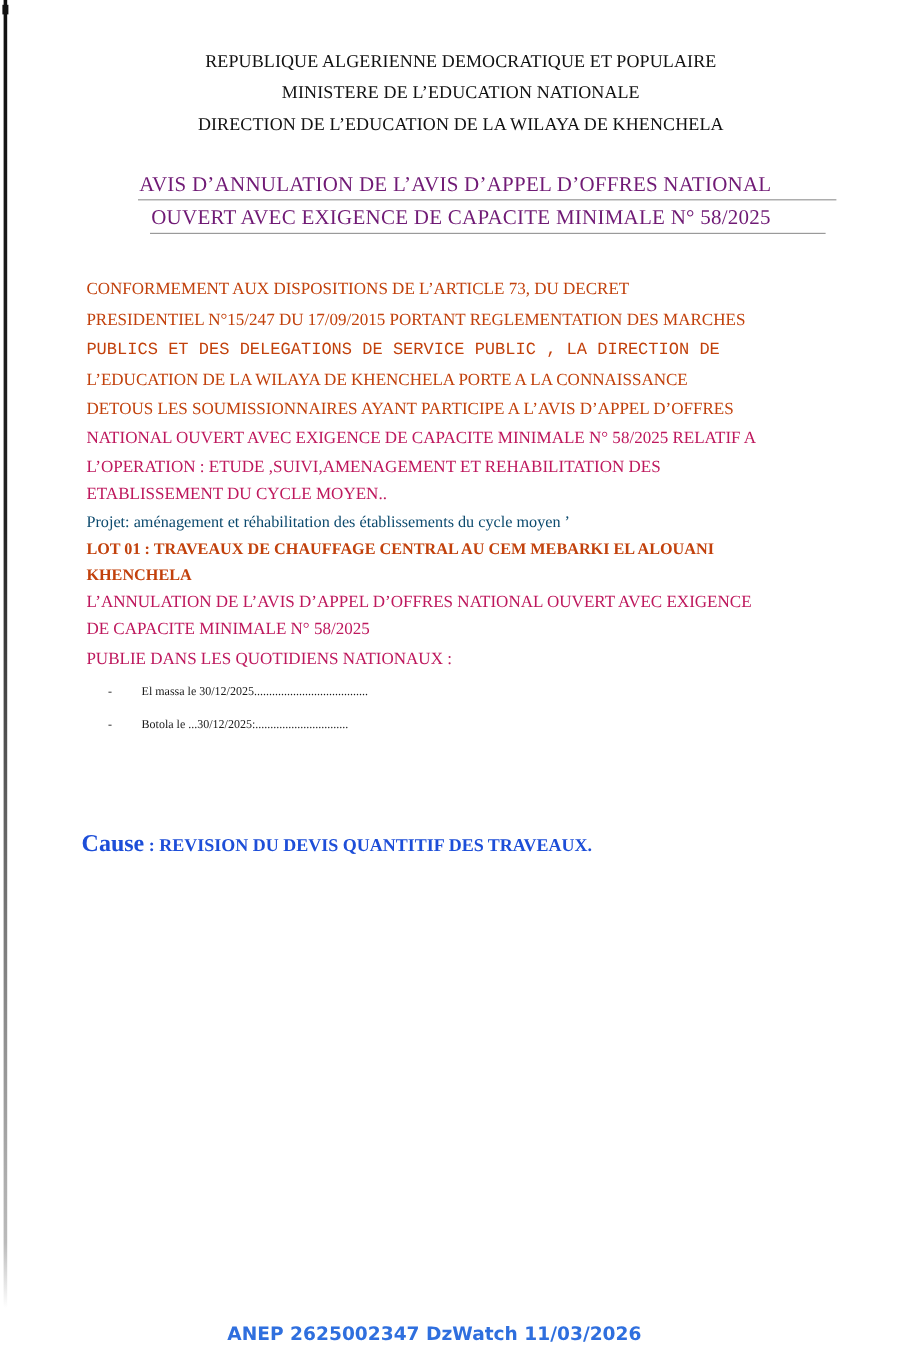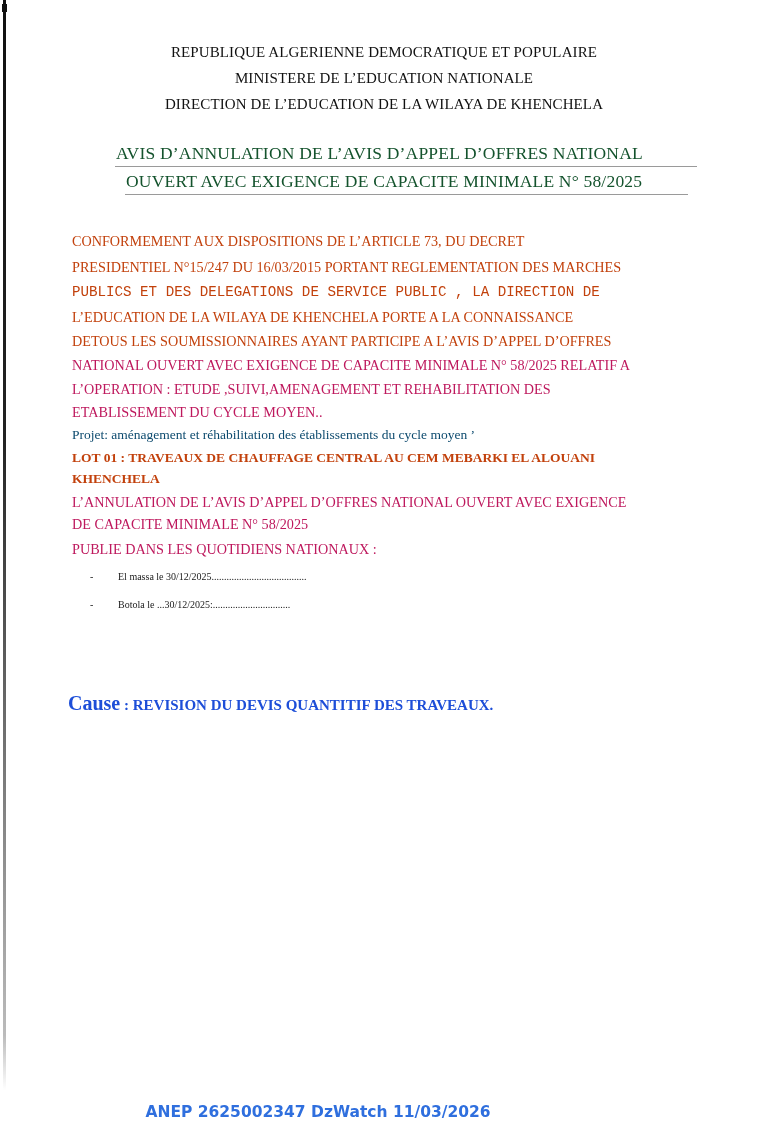--- a/index.html
+++ b/index.html
@@ -25,21 +25,21 @@
       position: absolute;
       left: 0; width: 768px;
       text-align: center;
       font-size: 15px;
       color: #111;
       letter-spacing: 0.1px;
     }
     .title-line {
       position: absolute;
       font-size: 17.5px;
-      color: #14532d;
+      color: #701a75;
       letter-spacing: 0.2px;
       white-space: nowrap;
     }
     .underline {
       position: absolute;
       height: 1px;
       background: #9a9a9a;
     }
     .body-line {
       position: absolute;
@@ -72,39 +72,40 @@
     .cause .text { font-size: 15px; font-weight: bold; }
     .footer {
       position: absolute;
       left: 0; width: 636px;
       top: 1103px;
       text-align: center;
       font-family: "DejaVu Sans", sans-serif;
       font-weight: bold;
       font-size: 15.5px;
       color: #2f6fde;
+      padding-left: 44px;
     }
   </style>
 </head>
 <body>
 
 <div class="left-edge"></div>
 <div class="left-edge-cap"></div>
 
 <div class="header-line" style="top:44px;">REPUBLIQUE ALGERIENNE DEMOCRATIQUE ET POPULAIRE</div>
 <div class="header-line" style="top:70px;">MINISTERE DE L’EDUCATION NATIONALE</div>
 <div class="header-line" style="top:96px;">DIRECTION DE L’EDUCATION DE LA WILAYA DE KHENCHELA</div>
 
 <div class="title-line" style="left:116px; top:143px;">AVIS D’ANNULATION DE L’AVIS D’APPEL D’OFFRES NATIONAL</div>
 <div class="underline" style="left:115px; top:166px; width:582px;"></div>
 <div class="title-line" style="left:126px; top:171px;">OUVERT AVEC EXIGENCE DE CAPACITE MINIMALE N° 58/2025</div>
 <div class="underline" style="left:125px; top:194px; width:563px;"></div>
 
 <div class="body-line condensed" style="top:233px;">CONFORMEMENT  AUX DISPOSITIONS DE L’ARTICLE 73, DU DECRET</div>
-<div class="body-line condensed" style="top:259px;">PRESIDENTIEL N°15/247 DU 16/03/2015 PORTANT REGLEMENTATION DES MARCHES</div>
+<div class="body-line condensed" style="top:259px;">PRESIDENTIEL N°15/247 DU 17/09/2015 PORTANT REGLEMENTATION DES MARCHES</div>
 <div class="body-line condensed" style="top:284px;font-family:Liberation Mono, monospace;">PUBLICS ET DES DELEGATIONS DE SERVICE PUBLIC  , LA DIRECTION DE</div>
 <div class="body-line condensed" style="top:309px;">L’EDUCATION DE LA WILAYA DE KHENCHELA  PORTE A LA CONNAISSANCE</div>
 <div class="body-line condensed" style="top:333px;">DETOUS LES SOUMISSIONNAIRES AYANT PARTICIPE A L’AVIS D’APPEL D’OFFRES</div>
 <div class="body-line condensed light" style="top:357px;">NATIONAL OUVERT AVEC EXIGENCE DE CAPACITE MINIMALE N° 58/2025 RELATIF A</div>
 <div class="body-line condensed light" style="top:381px;">L’OPERATION :  ETUDE ,SUIVI,AMENAGEMENT ET REHABILITATION  DES</div>
 <div class="body-line condensed light" style="top:404px;">ETABLISSEMENT DU CYCLE MOYEN..</div>
 
 <div class="body-line lighter small" style="top:427px;">Projet: aménagement et réhabilitation des établissements du cycle moyen  ʼ</div>
 <div class="body-line bold small" style="top:450px;">LOT 01 : TRAVEAUX DE CHAUFFAGE CENTRAL AU CEM MEBARKI EL ALOUANI</div>
 <div class="body-line bold small" style="top:471px;">KHENCHELA</div>

